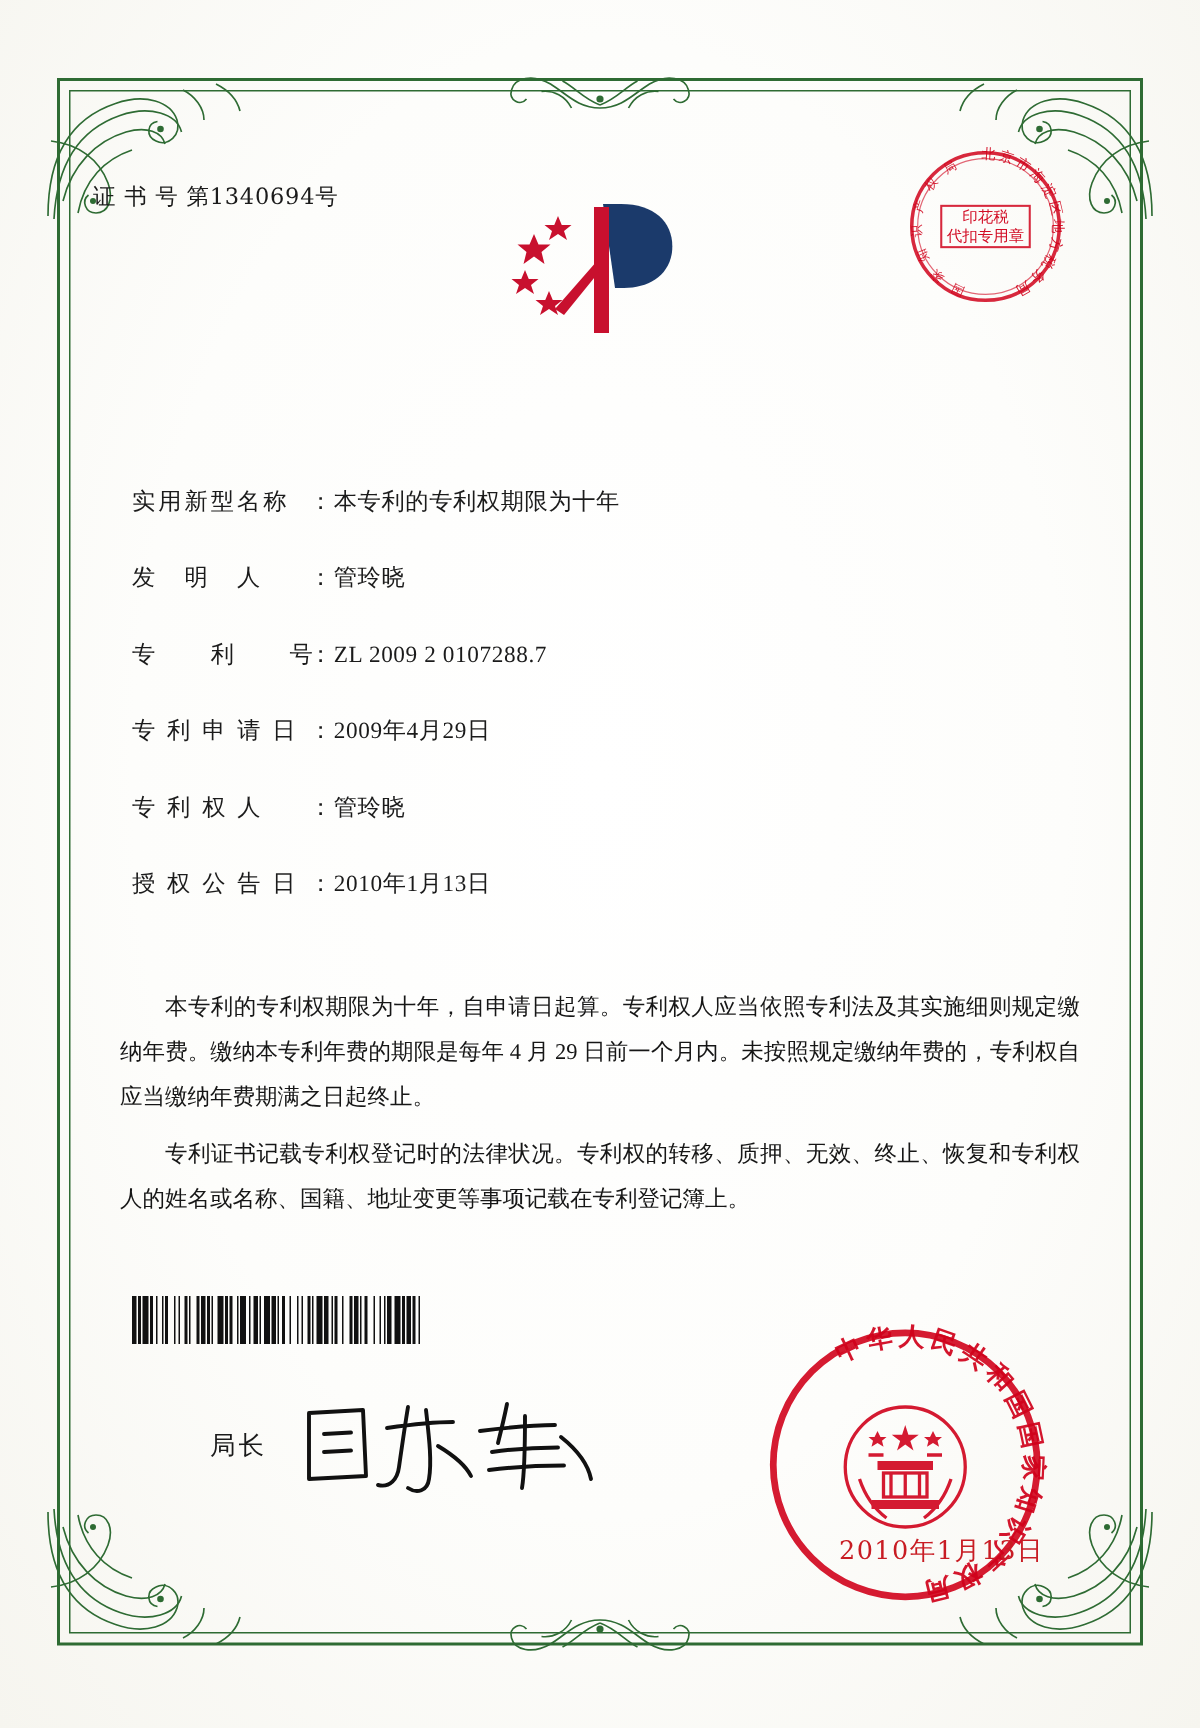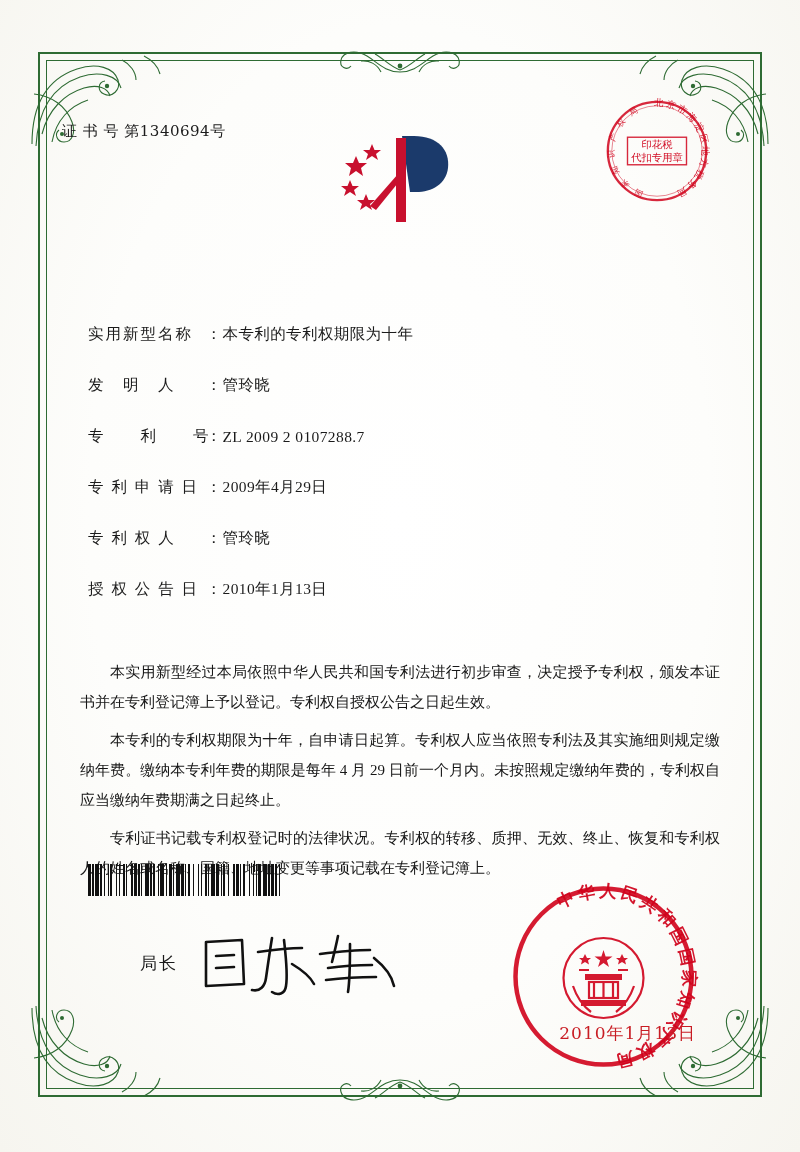--- a/index.html
+++ b/index.html
@@ -389,21 +389,20 @@
         <span class="value">管玲晓</span>
       </div>
       <div class="field">
         <span class="label">授 权 公 告 日</span>
         <span class="colon">：</span>
         <span class="value">2010年1月13日</span>
       </div>
     </div>
 
     <div class="paragraphs">
-      <p>本实用新型经过本局依照中华人民共和国专利法进行初步审查，决定授予专利权，颁发本证书并在专利登记簿上予以登记。专利权自授权公告之日起生效。</p>
       <p>本专利的专利权期限为十年，自申请日起算。专利权人应当依照专利法及其实施细则规定缴纳年费。缴纳本专利年费的期限是每年 4 月 29 日前一个月内。未按照规定缴纳年费的，专利权自应当缴纳年费期满之日起终止。</p>
       <p>专利证书记载专利权登记时的法律状况。专利权的转移、质押、无效、终止、恢复和专利权人的姓名或名称、国籍、地址变更等事项记载在专利登记簿上。</p>
     </div>
 
     <div class="barcode" id="barcode">
         <i style="width: 3px; background: rgb(17, 17, 17);"></i>
         <i style="width: 1px; background: transparent;"></i>
         <i style="width: 2px; background: rgb(17, 17, 17);"></i>
         <i style="width: 1px; background: transparent;"></i>
         <i style="width: 4px; background: rgb(17, 17, 17);"></i>

